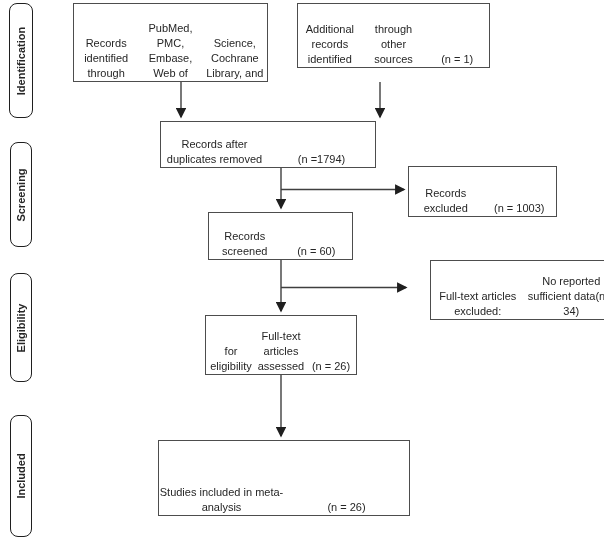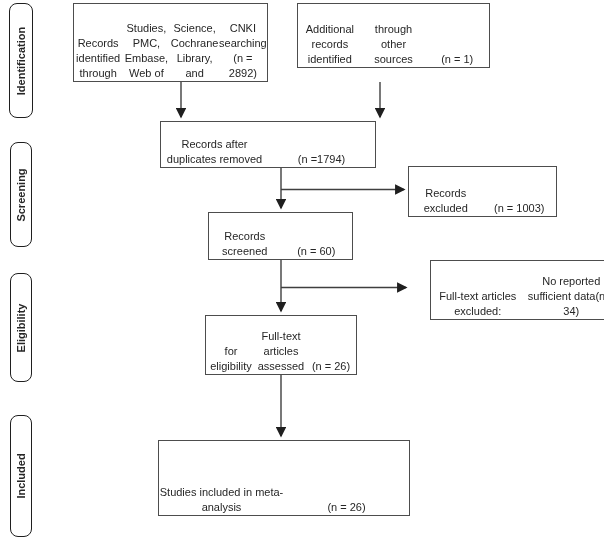--- a/index.html
+++ b/index.html
@@ -96,23 +96,22 @@
   </div>
   <div class="stage st-eligibility">
     <span>Eligibility</span>
   </div>
   <div class="stage st-included">
     <span>Included</span>
   </div>
 
   <div class="box b-identified">
     <span class="line">Records identified through</span>
-    <span class="line">Studies, PMC, Embase, Web of</span>
+    <span class="line">PubMed, PMC, Embase, Web of</span>
     <span class="line">Science, Cochrane Library, and</span>
-    <span class="line">CNKI searching (n = 2892)</span>
   </div>
 
   <div class="box b-additional">
     <span class="line">Additional records identified</span>
     <span class="line">through other sources</span>
     <span class="line">(n = 1)</span>
   </div>
 
   <div class="box b-duplicates">
     <span class="line">Records after duplicates removed</span>

